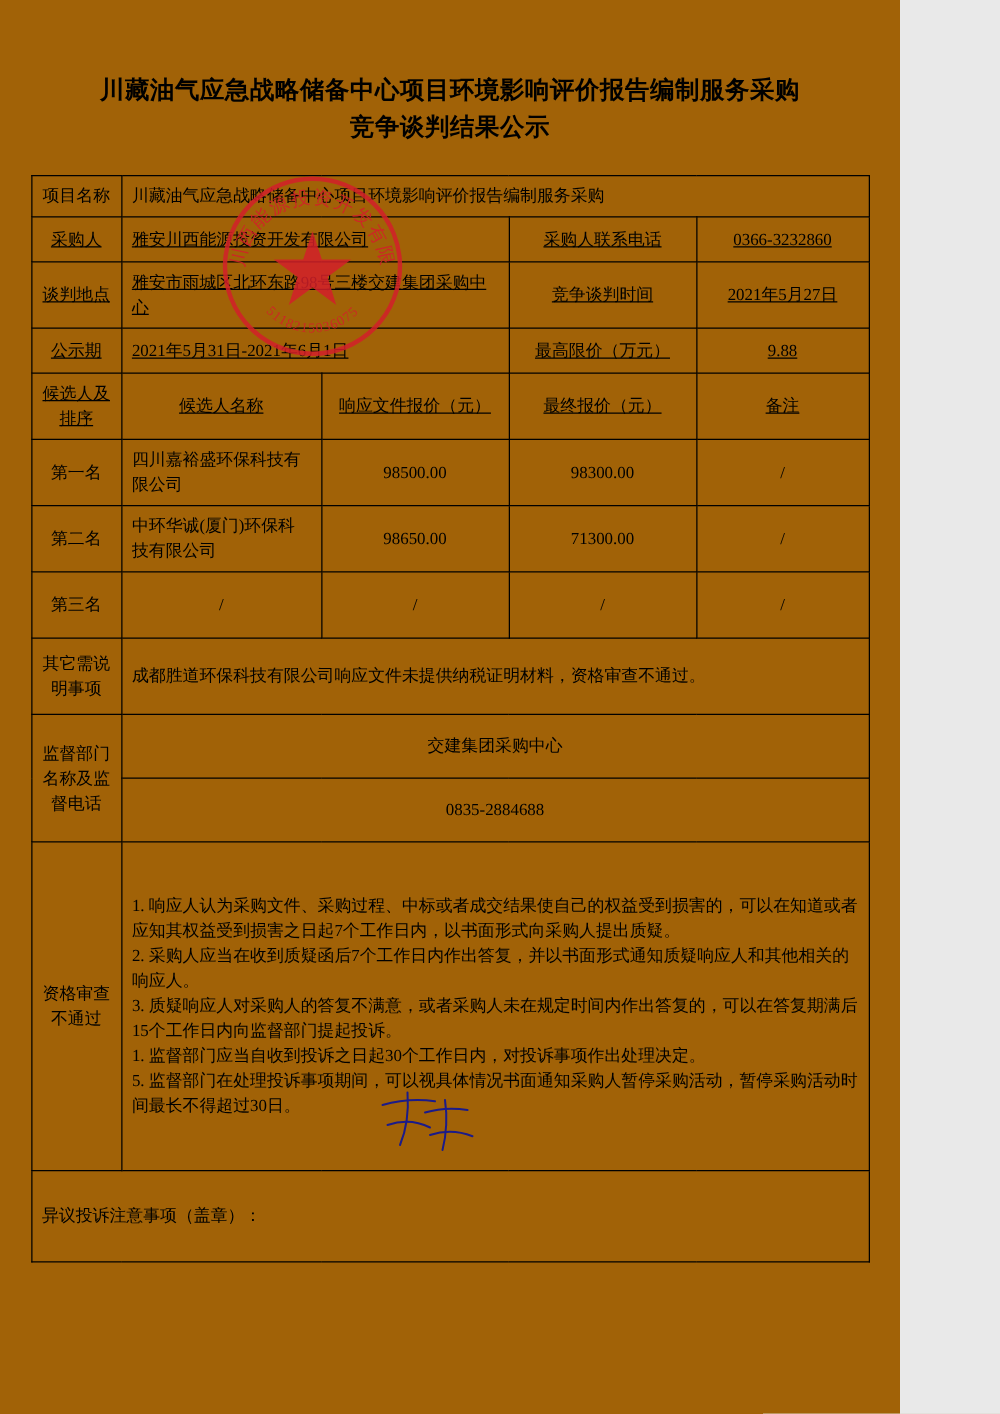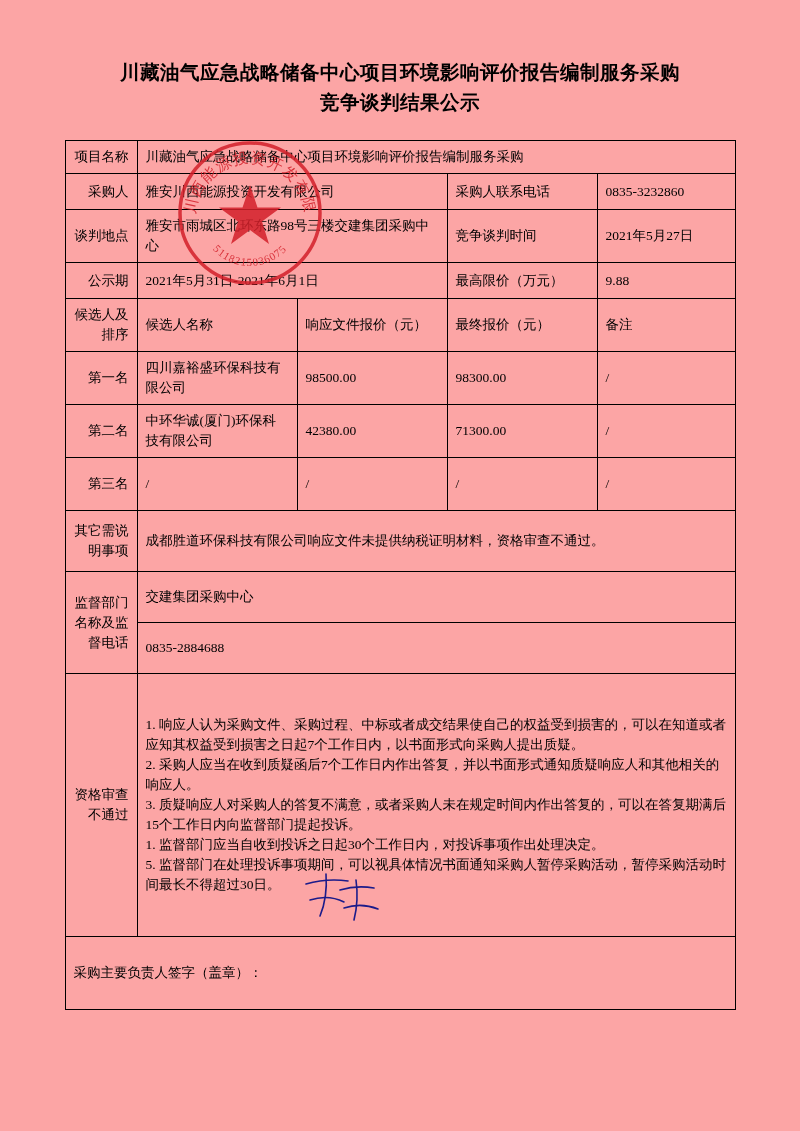--- a/index.html
+++ b/index.html
@@ -5,23 +5,23 @@
   html, body {
     margin: 0;
     padding: 0;
     background: #e9e9e9;
   }
   body {
     font-family: "Liberation Serif", "DejaVu Serif", serif;
   }
   .page {
     position: relative;
-    width: 800px;
+    width: 720px;
     height: 1131px;
-    background: #fca5a5;
+    background: #a16207;
     overflow: hidden;
     box-sizing: border-box;
   }
   .title-block {
     padding-top: 58px;
     text-align: center;
   }
   .title-line {
     font-size: 19.5px;
     font-weight: bold;
@@ -37,24 +37,24 @@
     table-layout: fixed;
     font-size: 13.5px;
     color: #000;
   }
   .doc-table td {
     border: 1px solid #000;
     padding: 6px 8px;
     vertical-align: middle;
     line-height: 20px;
   }
-  .c-center { text-align: left; }
+  .c-center { text-align: center; }
   .c-left { text-align: left; }
-  .lbl { text-align: right; }
-  .tall { height: 36px; }
+  .lbl { text-align: center; }
+  .tall { height: 36px; text-decoration: underline; }
   .row-candidate td { height: 40px; }
   .notes-cell {
     text-align: left;
     line-height: 25px;
     padding: 10px 10px;
     font-size: 13.5px;
   }
   .notes-cell div { white-space: normal; }
   .sign-row td {
     height: 60px;
@@ -135,21 +135,21 @@
     </colgroup>
     <tbody>
       <tr>
         <td class="lbl">项目名称</td>
         <td class="c-left" colspan="4">川藏油气应急战略储备中心项目环境影响评价报告编制服务采购</td>
       </tr>
       <tr class="tall">
         <td class="lbl">采购人</td>
         <td class="c-left" colspan="2">雅安川西能源投资开发有限公司</td>
         <td class="c-center">采购人联系电话</td>
-        <td class="c-center">0835-3232860</td>
+        <td class="c-center">0366-3232860</td>
       </tr>
       <tr class="tall">
         <td class="lbl">谈判地点</td>
         <td class="c-left" colspan="2">雅安市雨城区北环东路98号三楼交建集团采购中心</td>
         <td class="c-center">竞争谈判时间</td>
         <td class="c-center">2021年5月27日</td>
       </tr>
       <tr class="tall">
         <td class="lbl">公示期</td>
         <td class="c-left" colspan="2">2021年5月31日-2021年6月1日</td>
@@ -166,21 +166,21 @@
       <tr class="row-candidate">
         <td class="lbl">第一名</td>
         <td class="c-left">四川嘉裕盛环保科技有限公司</td>
         <td class="c-center">98500.00</td>
         <td class="c-center">98300.00</td>
         <td class="c-center">/</td>
       </tr>
       <tr class="row-candidate">
         <td class="lbl">第二名</td>
         <td class="c-left">中环华诚(厦门)环保科技有限公司</td>
-        <td class="c-center">42380.00</td>
+        <td class="c-center">98650.00</td>
         <td class="c-center">71300.00</td>
         <td class="c-center">/</td>
       </tr>
       <tr class="row-candidate">
         <td class="lbl">第三名</td>
         <td class="c-center">/</td>
         <td class="c-center">/</td>
         <td class="c-center">/</td>
         <td class="c-center">/</td>
       </tr>
@@ -199,18 +199,18 @@
         <td class="lbl" style="height:250px">资格审查不通过</td>
         <td class="notes-cell" colspan="4">
           <div class="notes-list">1. 响应人认为采购文件、采购过程、中标或者成交结果使自己的权益受到损害的，可以在知道或者应知其权益受到损害之日起7个工作日内，以书面形式向采购人提出质疑。</div>
           <div class="notes-list">2. 采购人应当在收到质疑函后7个工作日内作出答复，并以书面形式通知质疑响应人和其他相关的响应人。</div>
           <div class="notes-list">3. 质疑响应人对采购人的答复不满意，或者采购人未在规定时间内作出答复的，可以在答复期满后15个工作日内向监督部门提起投诉。</div>
           <div class="notes-list">1. 监督部门应当自收到投诉之日起30个工作日内，对投诉事项作出处理决定。</div>
           <div class="notes-list">5. 监督部门在处理投诉事项期间，可以视具体情况书面通知采购人暂停采购活动，暂停采购活动时间最长不得超过30日。</div>
         </td>
       </tr>
       <tr class="sign-row">
-        <td class="sign-label" colspan="5">采购主要负责人签字（盖章）：</td>
+        <td class="sign-label" colspan="5">异议投诉注意事项（盖章）：</td>
       </tr>
     </tbody>
   </table>
 
 </div>
 
 </body></html>

